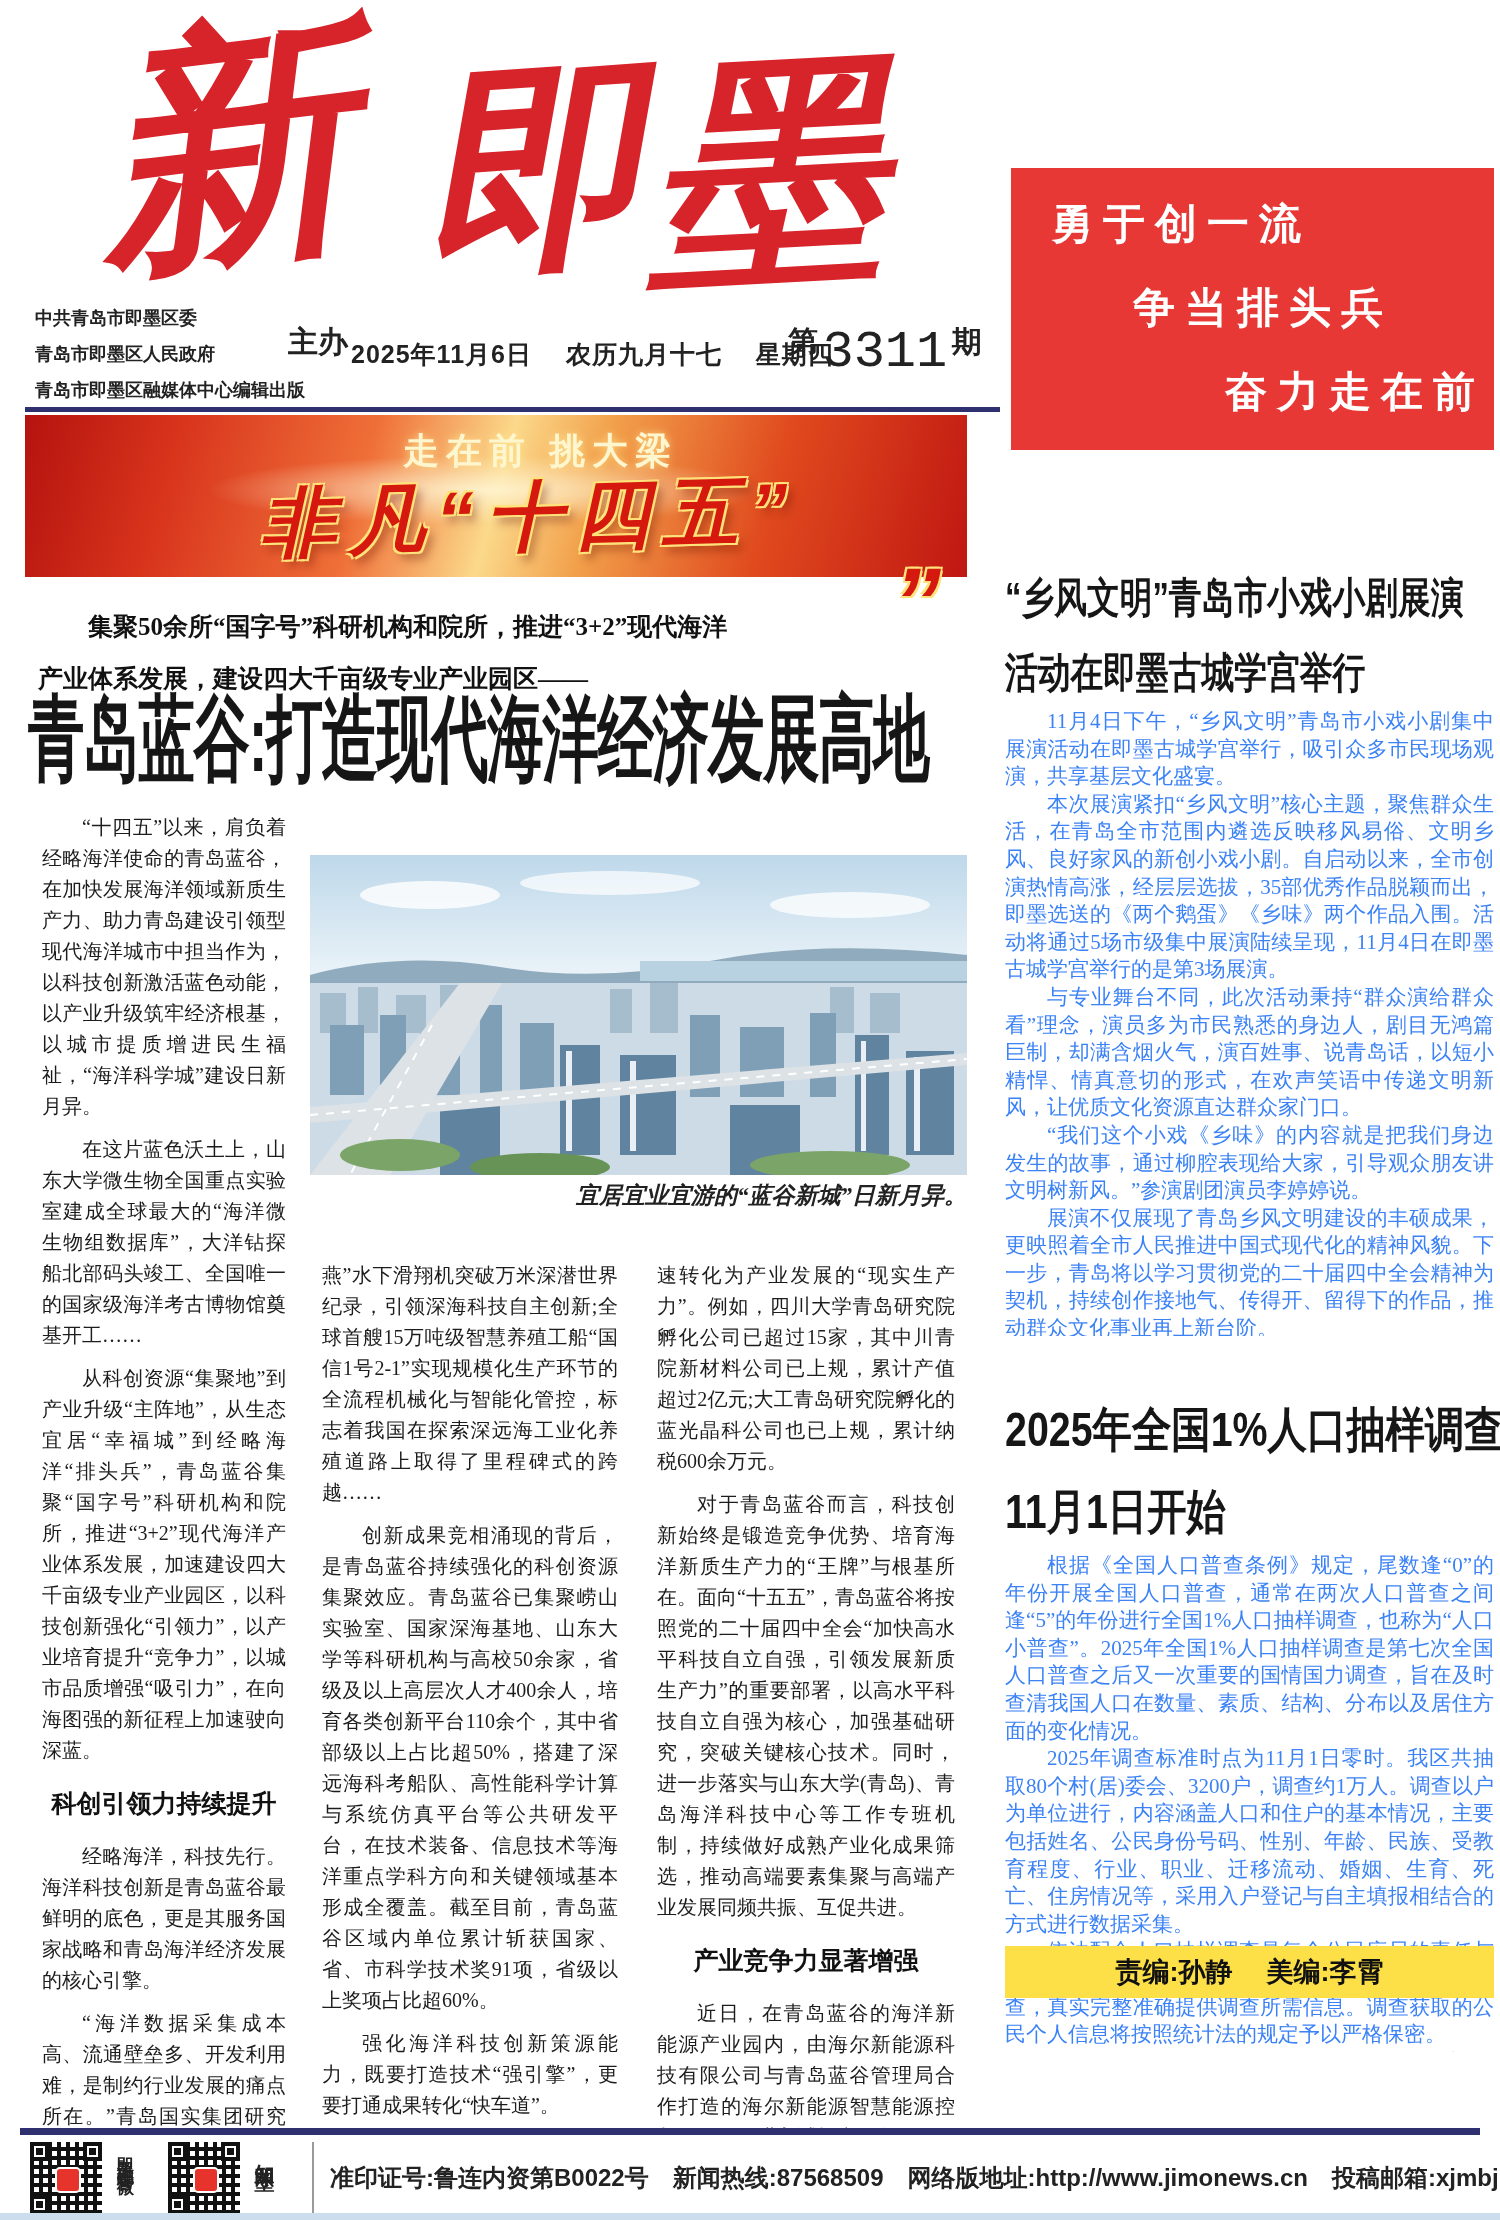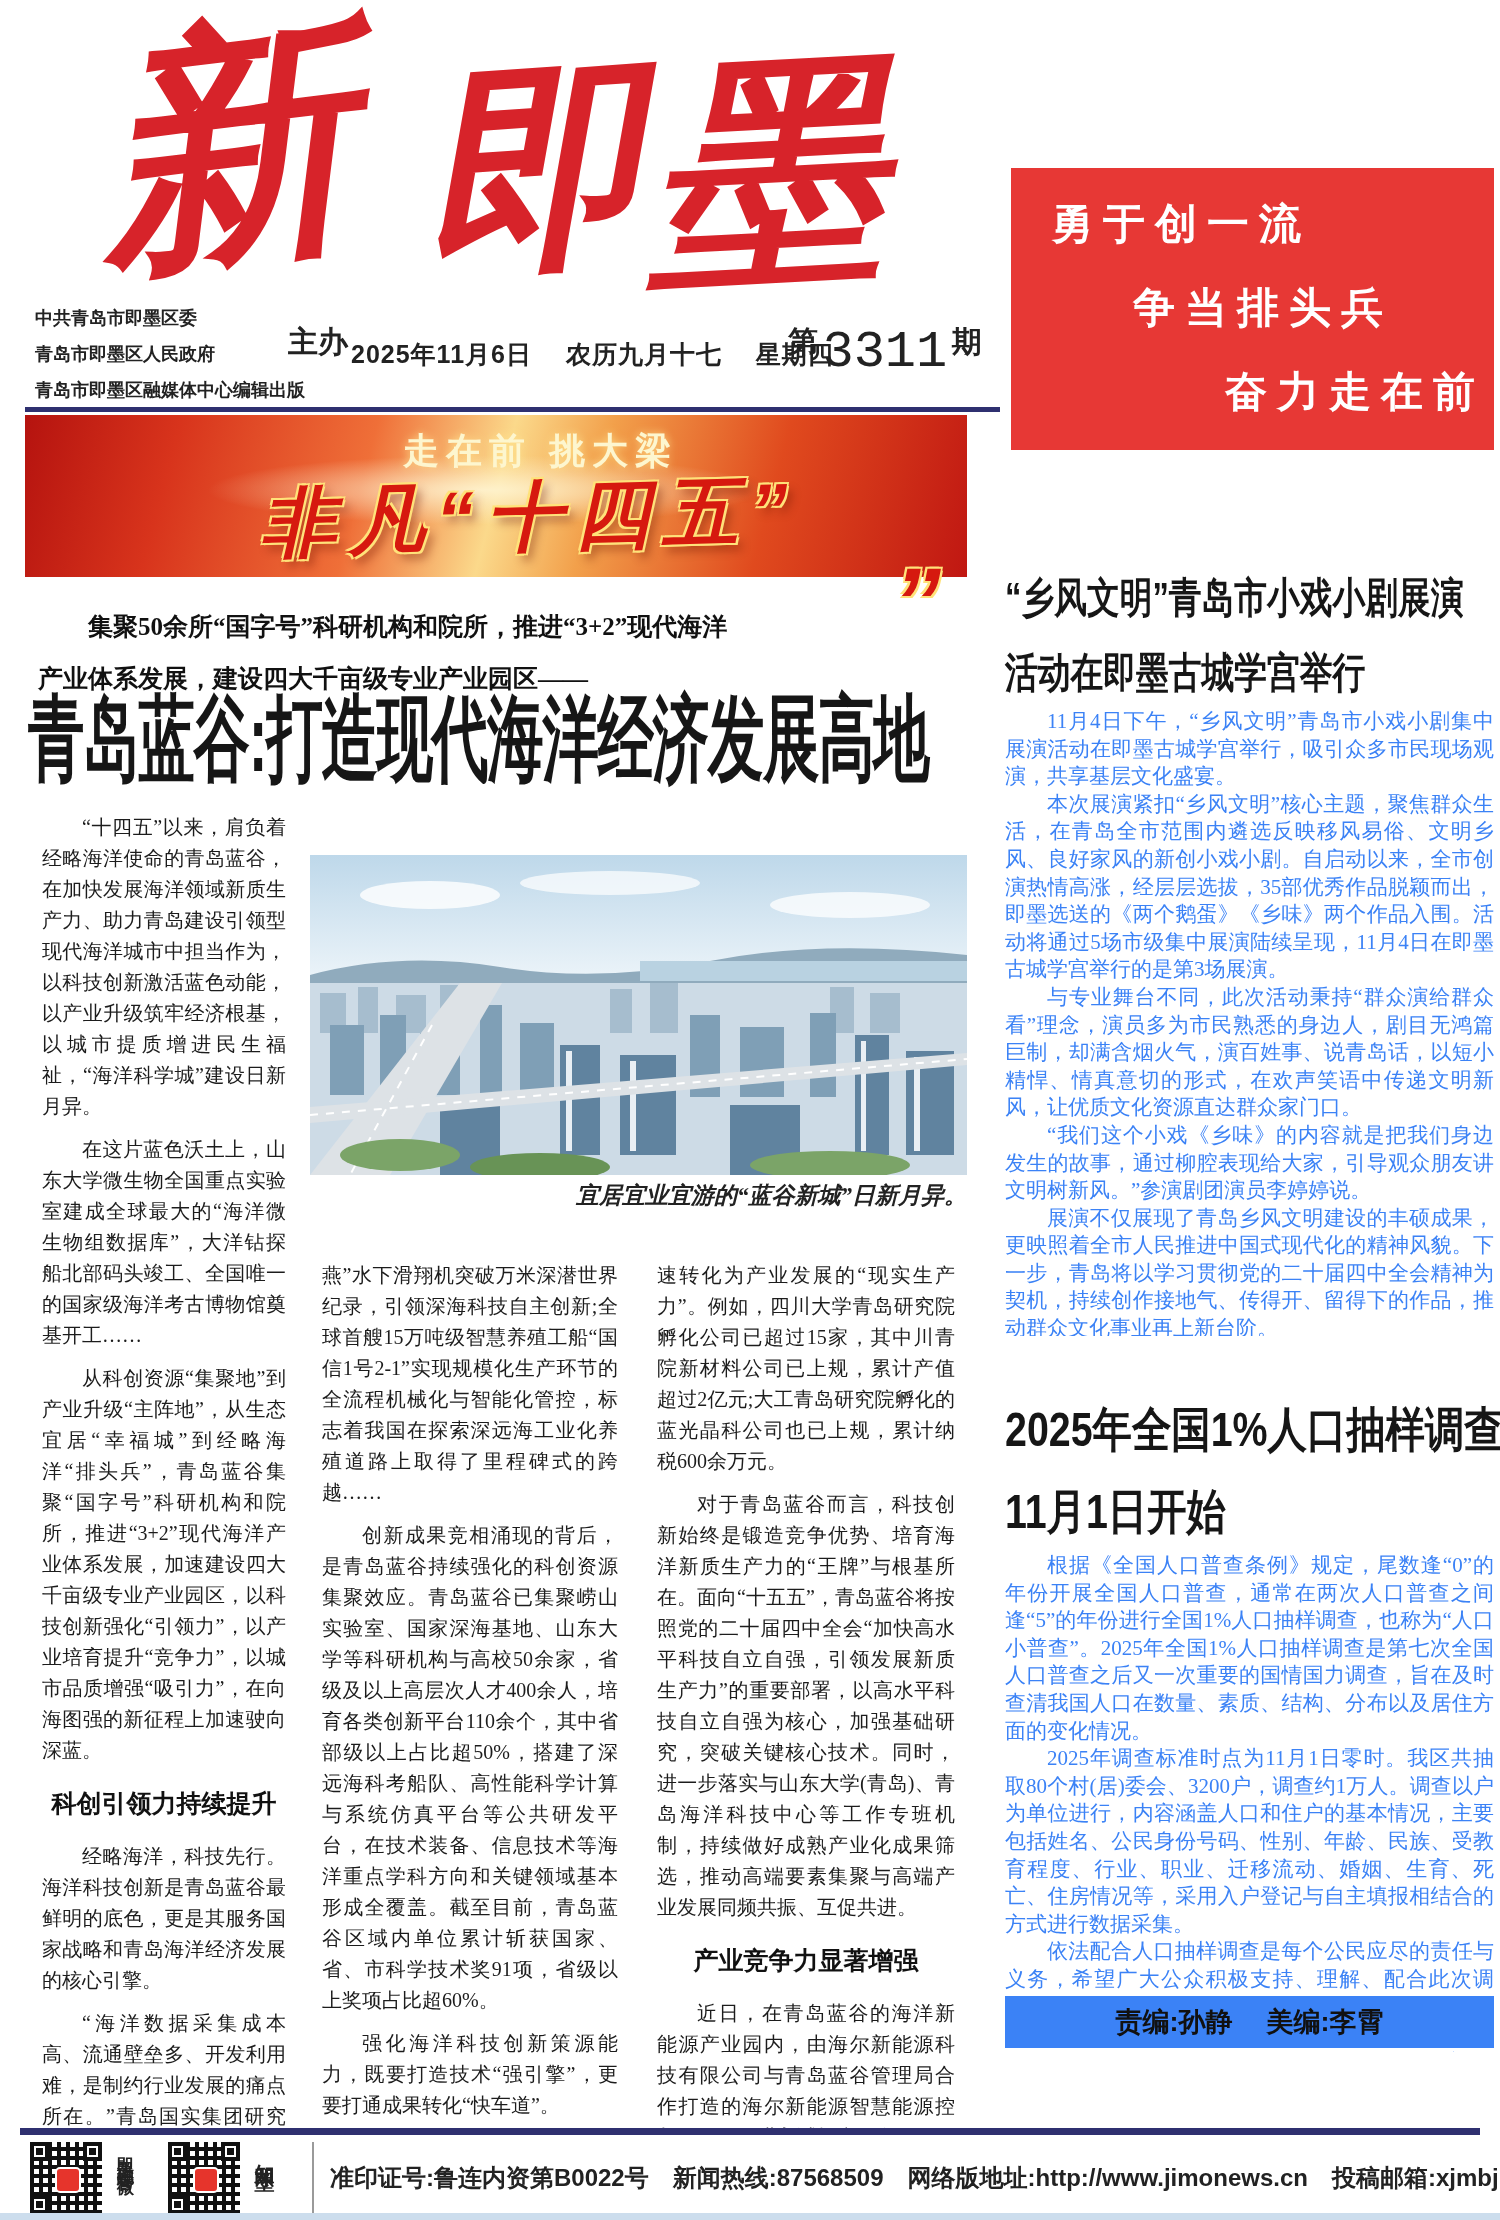--- a/index.html
+++ b/index.html
@@ -51,21 +51,21 @@
 
   
   .rtitle{position:absolute;left:1005px;width:492px;height:56px;}
   .t-in{display:inline-block;transform-origin:0 50%;white-space:nowrap;font-weight:700;color:#161616;}
   .rbody{position:absolute;left:1005px;width:489px;font-family:"Liberation Serif",serif;font-size:21px;
          line-height:27.6px;text-align:justify;color:#3b82f6;overflow:hidden;}
   .rbody p{margin:0;text-indent:2em;}
   .byline{text-indent:0 !important;text-align:right;font-family:"Liberation Sans",sans-serif;font-weight:700;font-size:21px;}
 
   
-  .editor{position:absolute;left:1005px;top:1996px;width:489px;height:52px;background:#3b82f6;
+  .editor{position:absolute;left:1005px;top:1946px;width:489px;height:52px;background:#fde047;
           display:flex;align-items:center;justify-content:center;gap:34px;font-weight:700;font-size:27px;color:#111;}
   .qr{position:absolute;width:72px;height:72px;top:2142px;
       background:repeating-linear-gradient(90deg,#111 0 4px,transparent 4px 9px),
                  repeating-linear-gradient(0deg,#111 0 4px,#fff 4px 9px);}
   .qr .m{position:absolute;width:19px;height:19px;border:4px solid #111;background:#fff;box-sizing:border-box;}
   .qr .m::after{content:"";position:absolute;inset:2px;background:#111;}
   .m.tl{top:0;left:0}.m.tr{top:0;right:0}.m.bl{bottom:0;left:0}
   .qr .logo{position:absolute;top:25px;left:25px;width:22px;height:22px;background:#e6342c;border-radius:5px;border:2px solid #fff;}
   .vlabel{position:absolute;writing-mode:vertical-rl;font-weight:700;font-size:17px;letter-spacing:4px;color:#222;}
   .fdiv{position:absolute;left:312px;top:2142px;width:2px;height:72px;background:#9a9a9a;}

